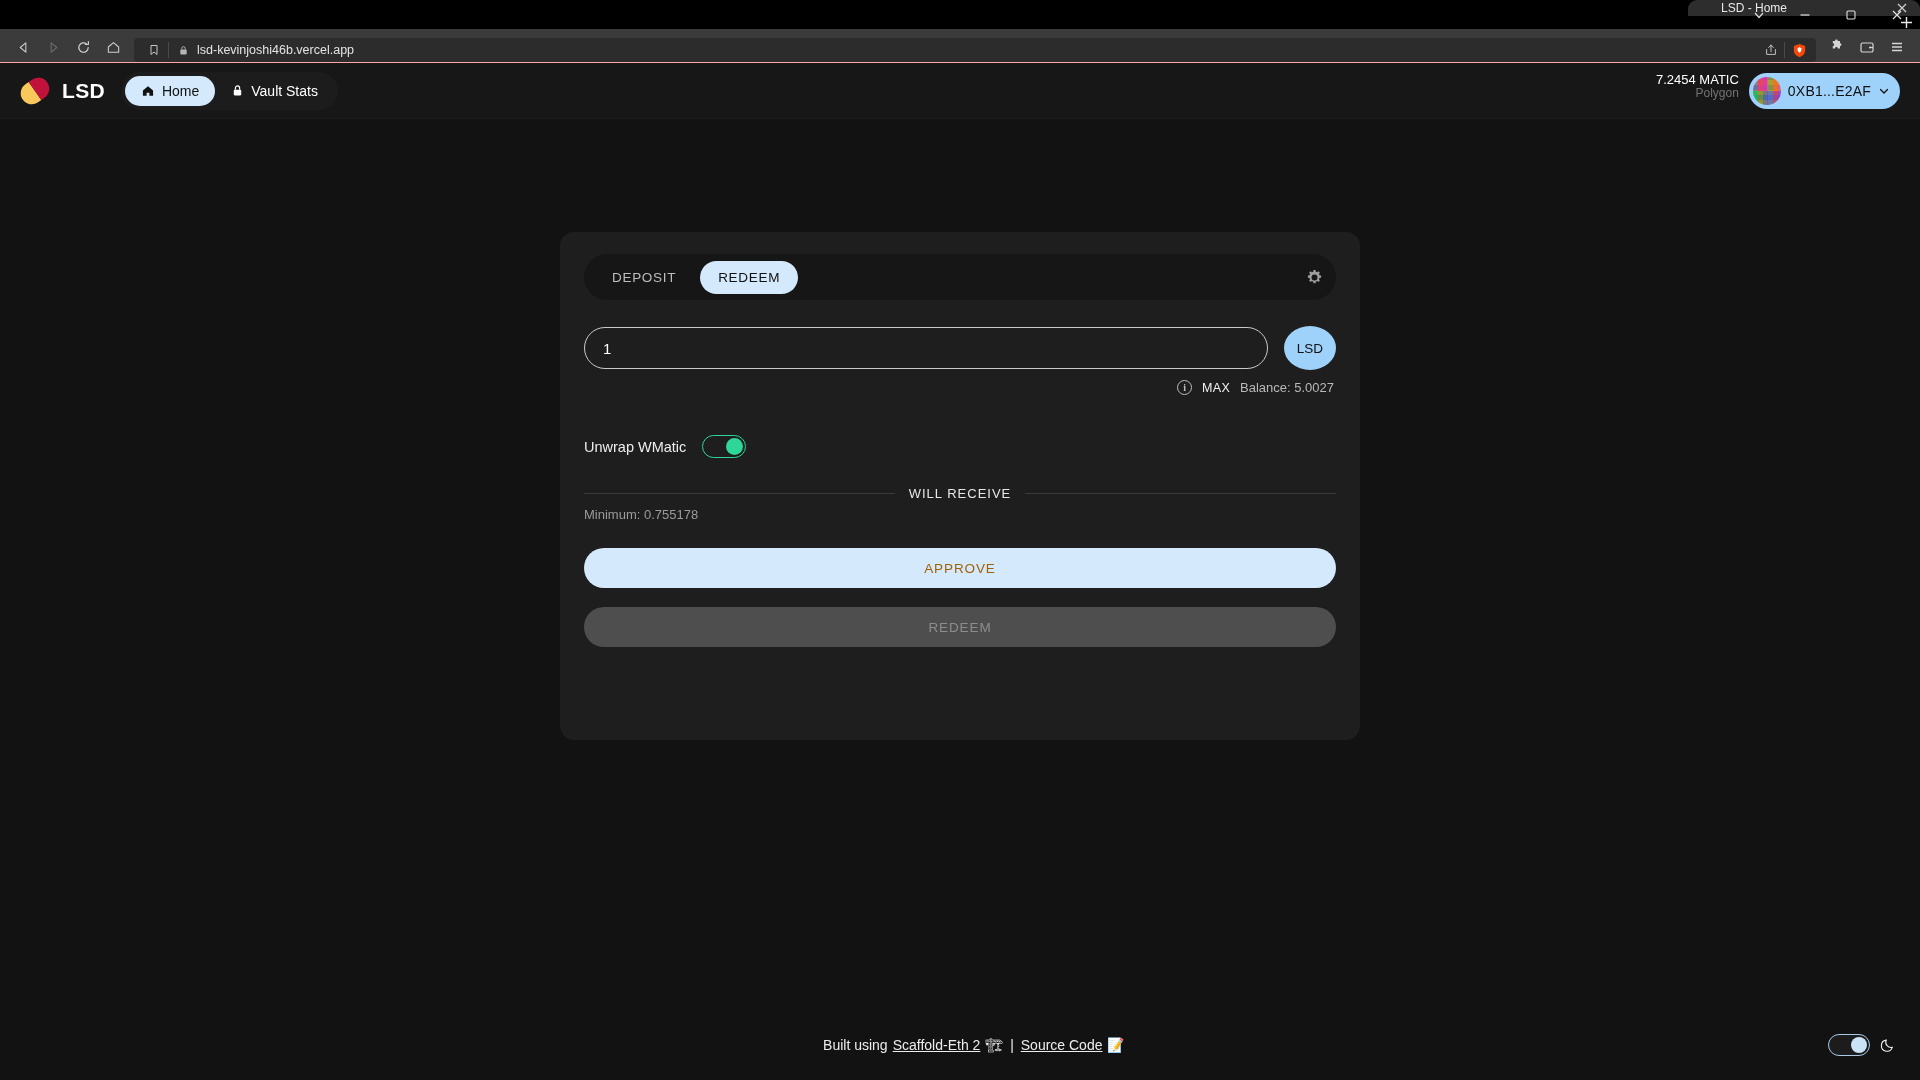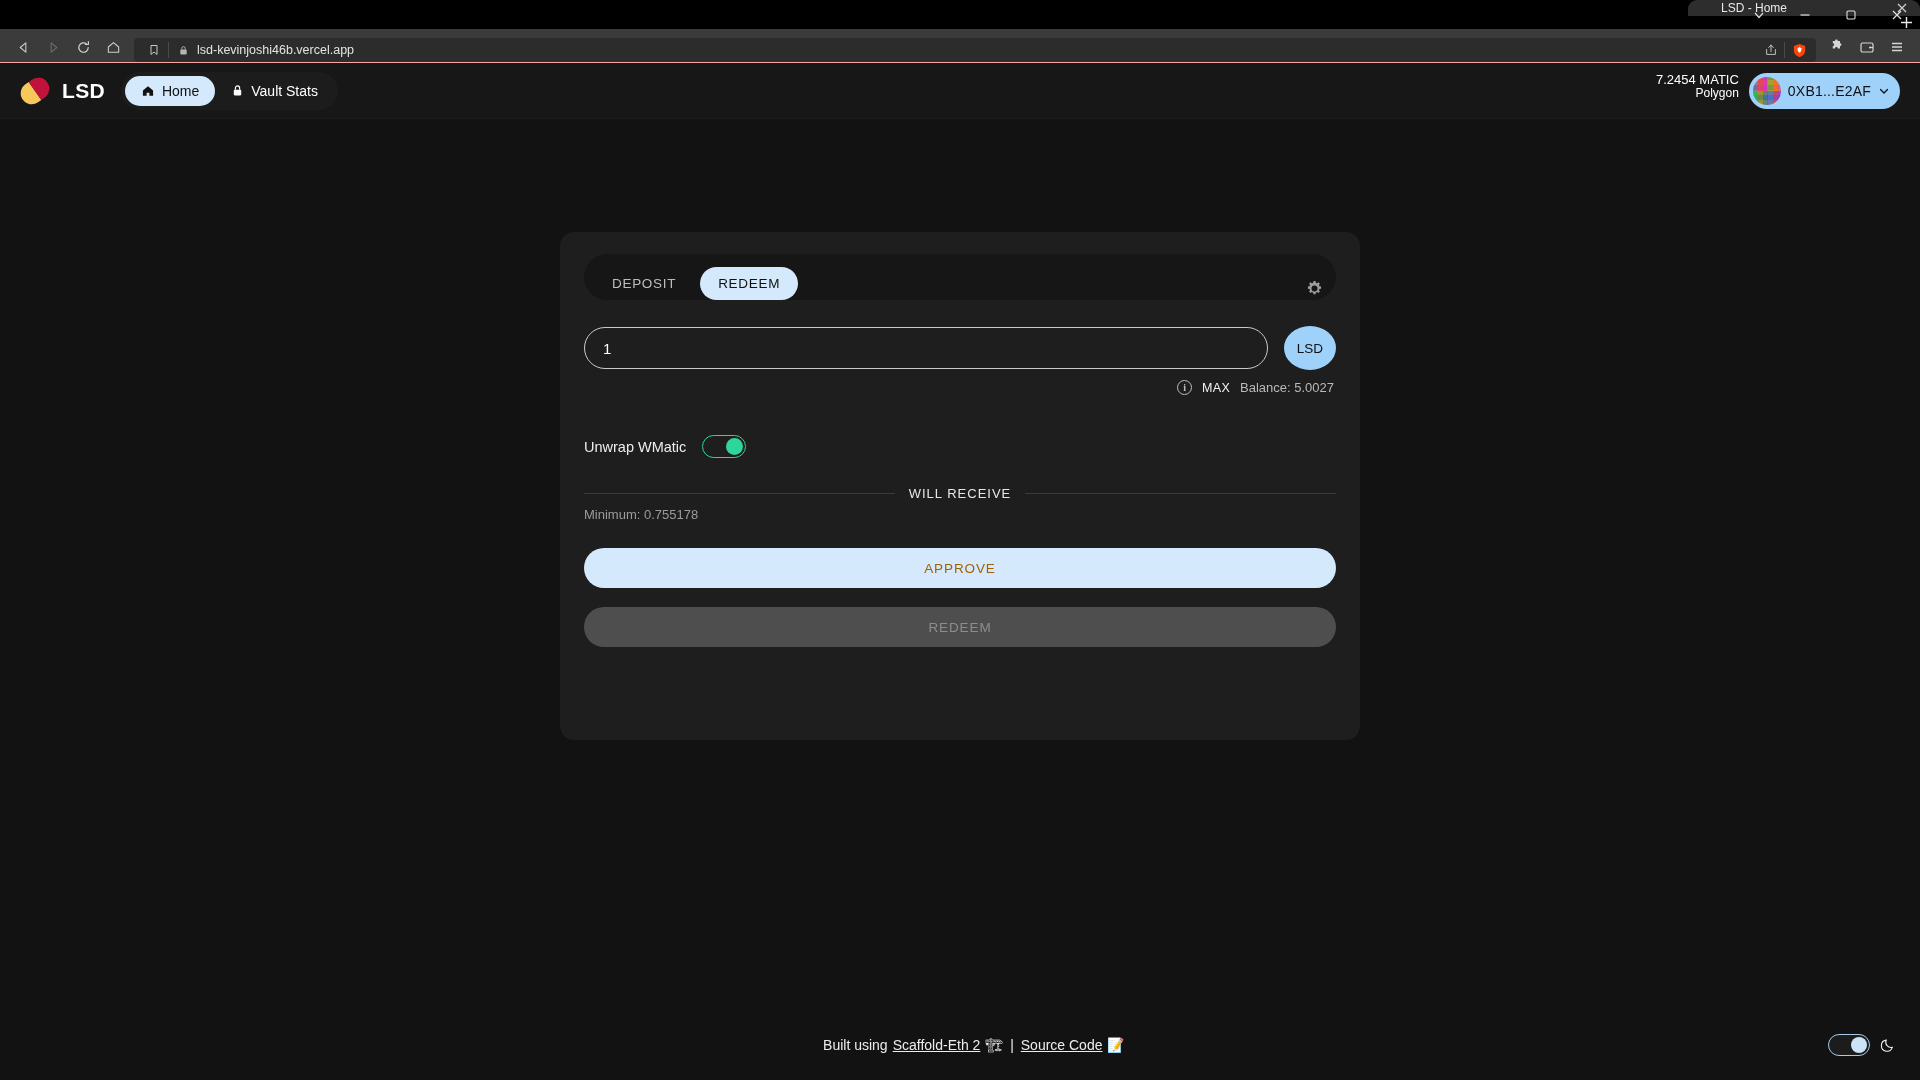--- a/index.html
+++ b/index.html
@@ -83,21 +83,21 @@
 
   .navpills { display:flex; align-items:center; background:#1c1c1c; border-radius:22px; padding:4px; margin-left:16px; }
   .npill { display:flex; align-items:center; gap:7px; padding:7px 16px; border-radius:20px;
     font-size:14px; color:#fff; }
   .npill.active { background:#d4e9fb; color:#111; }
   .npill .ic { display:flex; align-items:center; }
 
   .wallet-area { margin-left:auto; display:flex; gap:10px; }
   .bal { text-align:right; line-height:1.15; }
   .bal-top { font-size:13px; color:#fff; }
-  .bal-net { font-size:12px; color:#ffffff; }
+  .bal-net { font-size:12px; color:#737373; }
   .acct { display:flex; align-items:center; gap:7px; background:#9fd2fb; border-radius:22px;
     padding:4px 10px 4px 4px; }
   .blockie { width:28px; height:28px; border-radius:50%; overflow:hidden; flex:none;
     background:
       conic-gradient(from 0deg, #e0803c 0 25%, #8a4fc4 0 50%, #3fa05f 0 75%, #d24d9a 0 100%);
     position:relative;
   }
   .blockie::after{
     content:""; position:absolute; inset:0;
     background:
@@ -108,21 +108,21 @@
   .acct-addr { font-size:14px; color:#111; letter-spacing:.2px; }
   .acct-chev { display:flex; align-items:center; color:#111; }
 
   
   .content { flex:1; display:flex; justify-content:center; position:relative; }
   .card {
     width:800px; margin-top:113px; height:508px; background:#1e1e1e; border-radius:14px;
     padding: 22px 24px; flex:none;
   }
   .tabbar {
-    height:46px; background:#161616; border-radius:24px; display:flex; align-items:flex-end;
+    height:46px; background:#161616; border-radius:24px; display:flex; align-items:center;
     padding: 0 10px; gap:6px;
   }
   .tabbtn { padding:9px 18px; border-radius:20px; font-size:13.5px; letter-spacing:.7px; color:#bdbdbd; }
   .tabbtn.active { background:#d4e9fb; color:#111; }
   .gear { margin-left:auto; display:flex; align-items:center; justify-content:center;
     width:24px; height:24px; color:#9d9d9d; }
 
   .inputrow { display:flex; align-items:center; gap:16px; margin-top:26px; }
   .amt-input {
     flex:1; height:42px; background:transparent; border:1px solid #c9c9c9; border-radius:22px;

